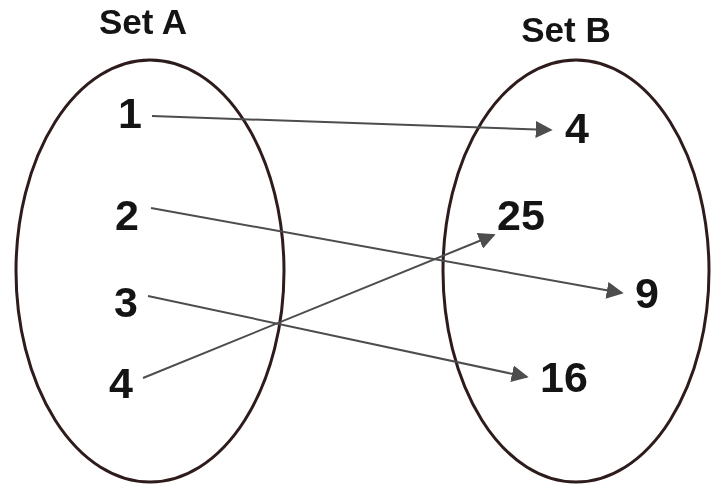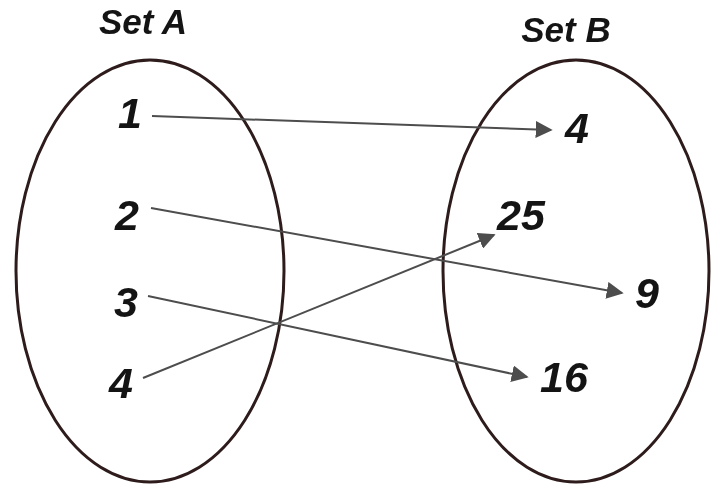--- a/index.html
+++ b/index.html
@@ -7,21 +7,20 @@
     padding: 0;
     background: #ffffff;
   }
   .canvas {
     position: relative;
     width: 720px;
     height: 491px;
     background: #ffffff;
     overflow: hidden;
     font-family: "Liberation Sans", sans-serif;
-    font-style: italic;
   }
   svg text {
     font-family: "Liberation Sans", "DejaVu Sans", sans-serif;
     font-weight: bold;
   }
   .set-title { font-size: 35px; }
   .set-element { font-size: 43px; }
 </style>
 </head>
 <body>

